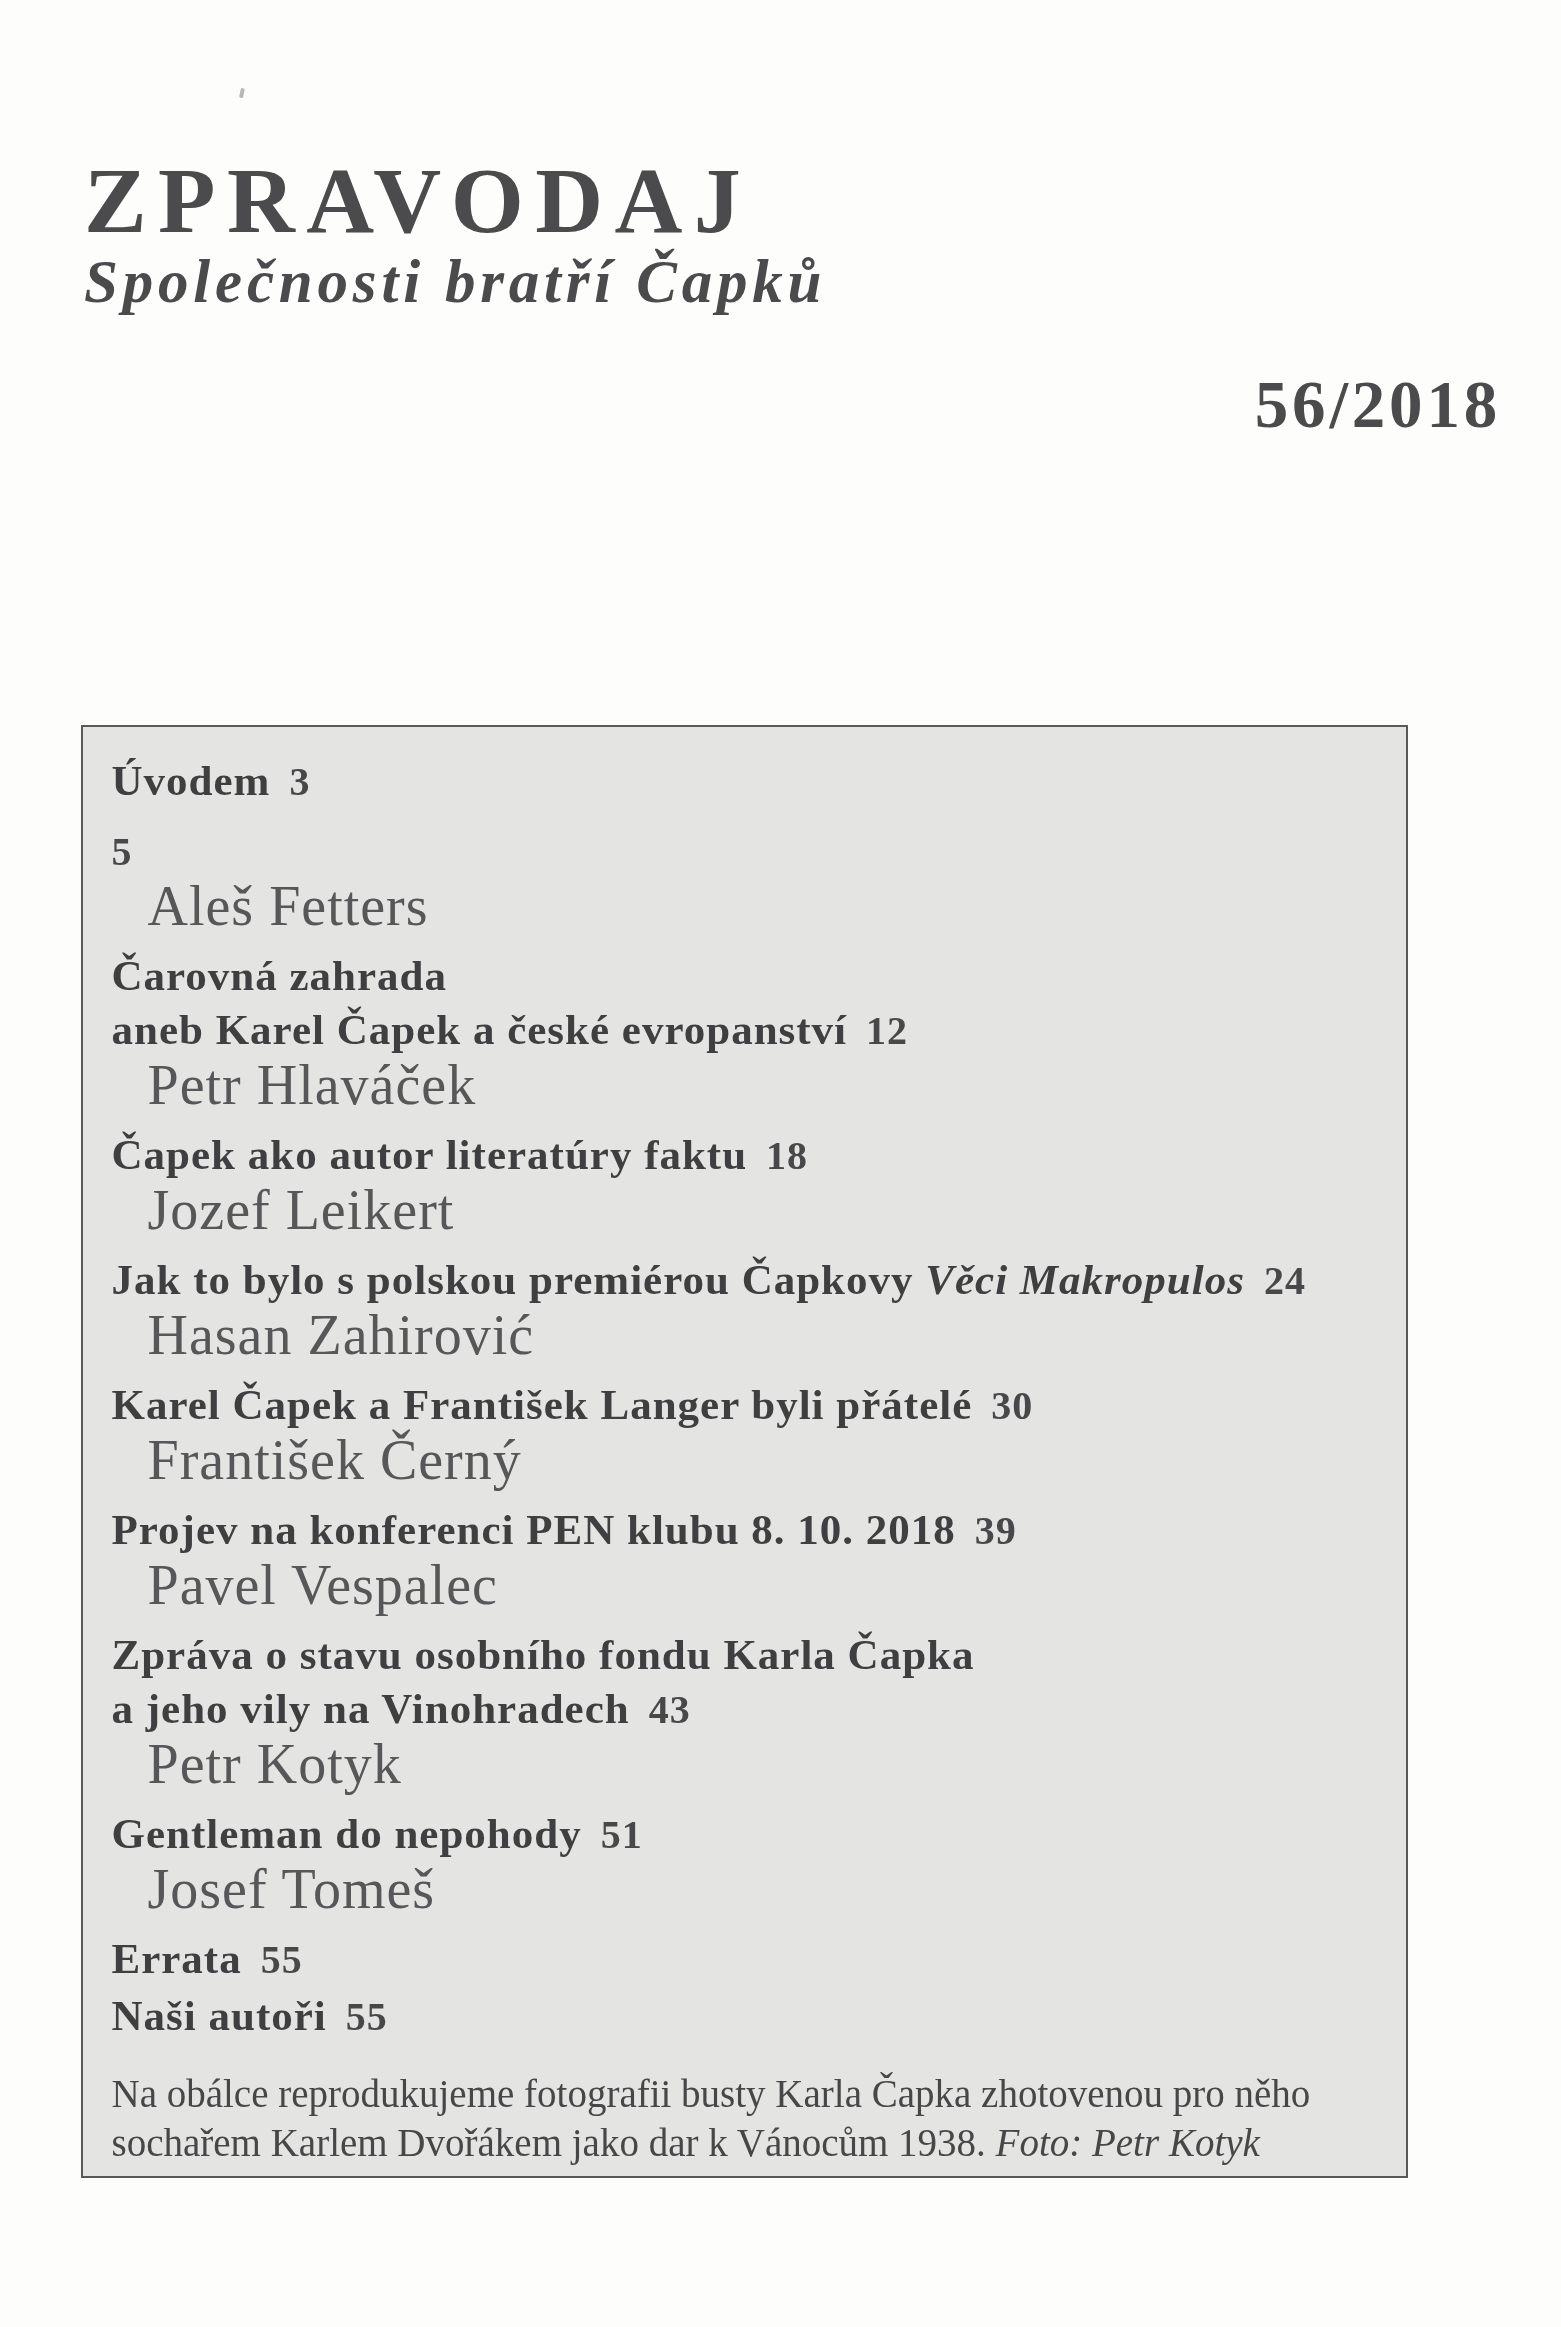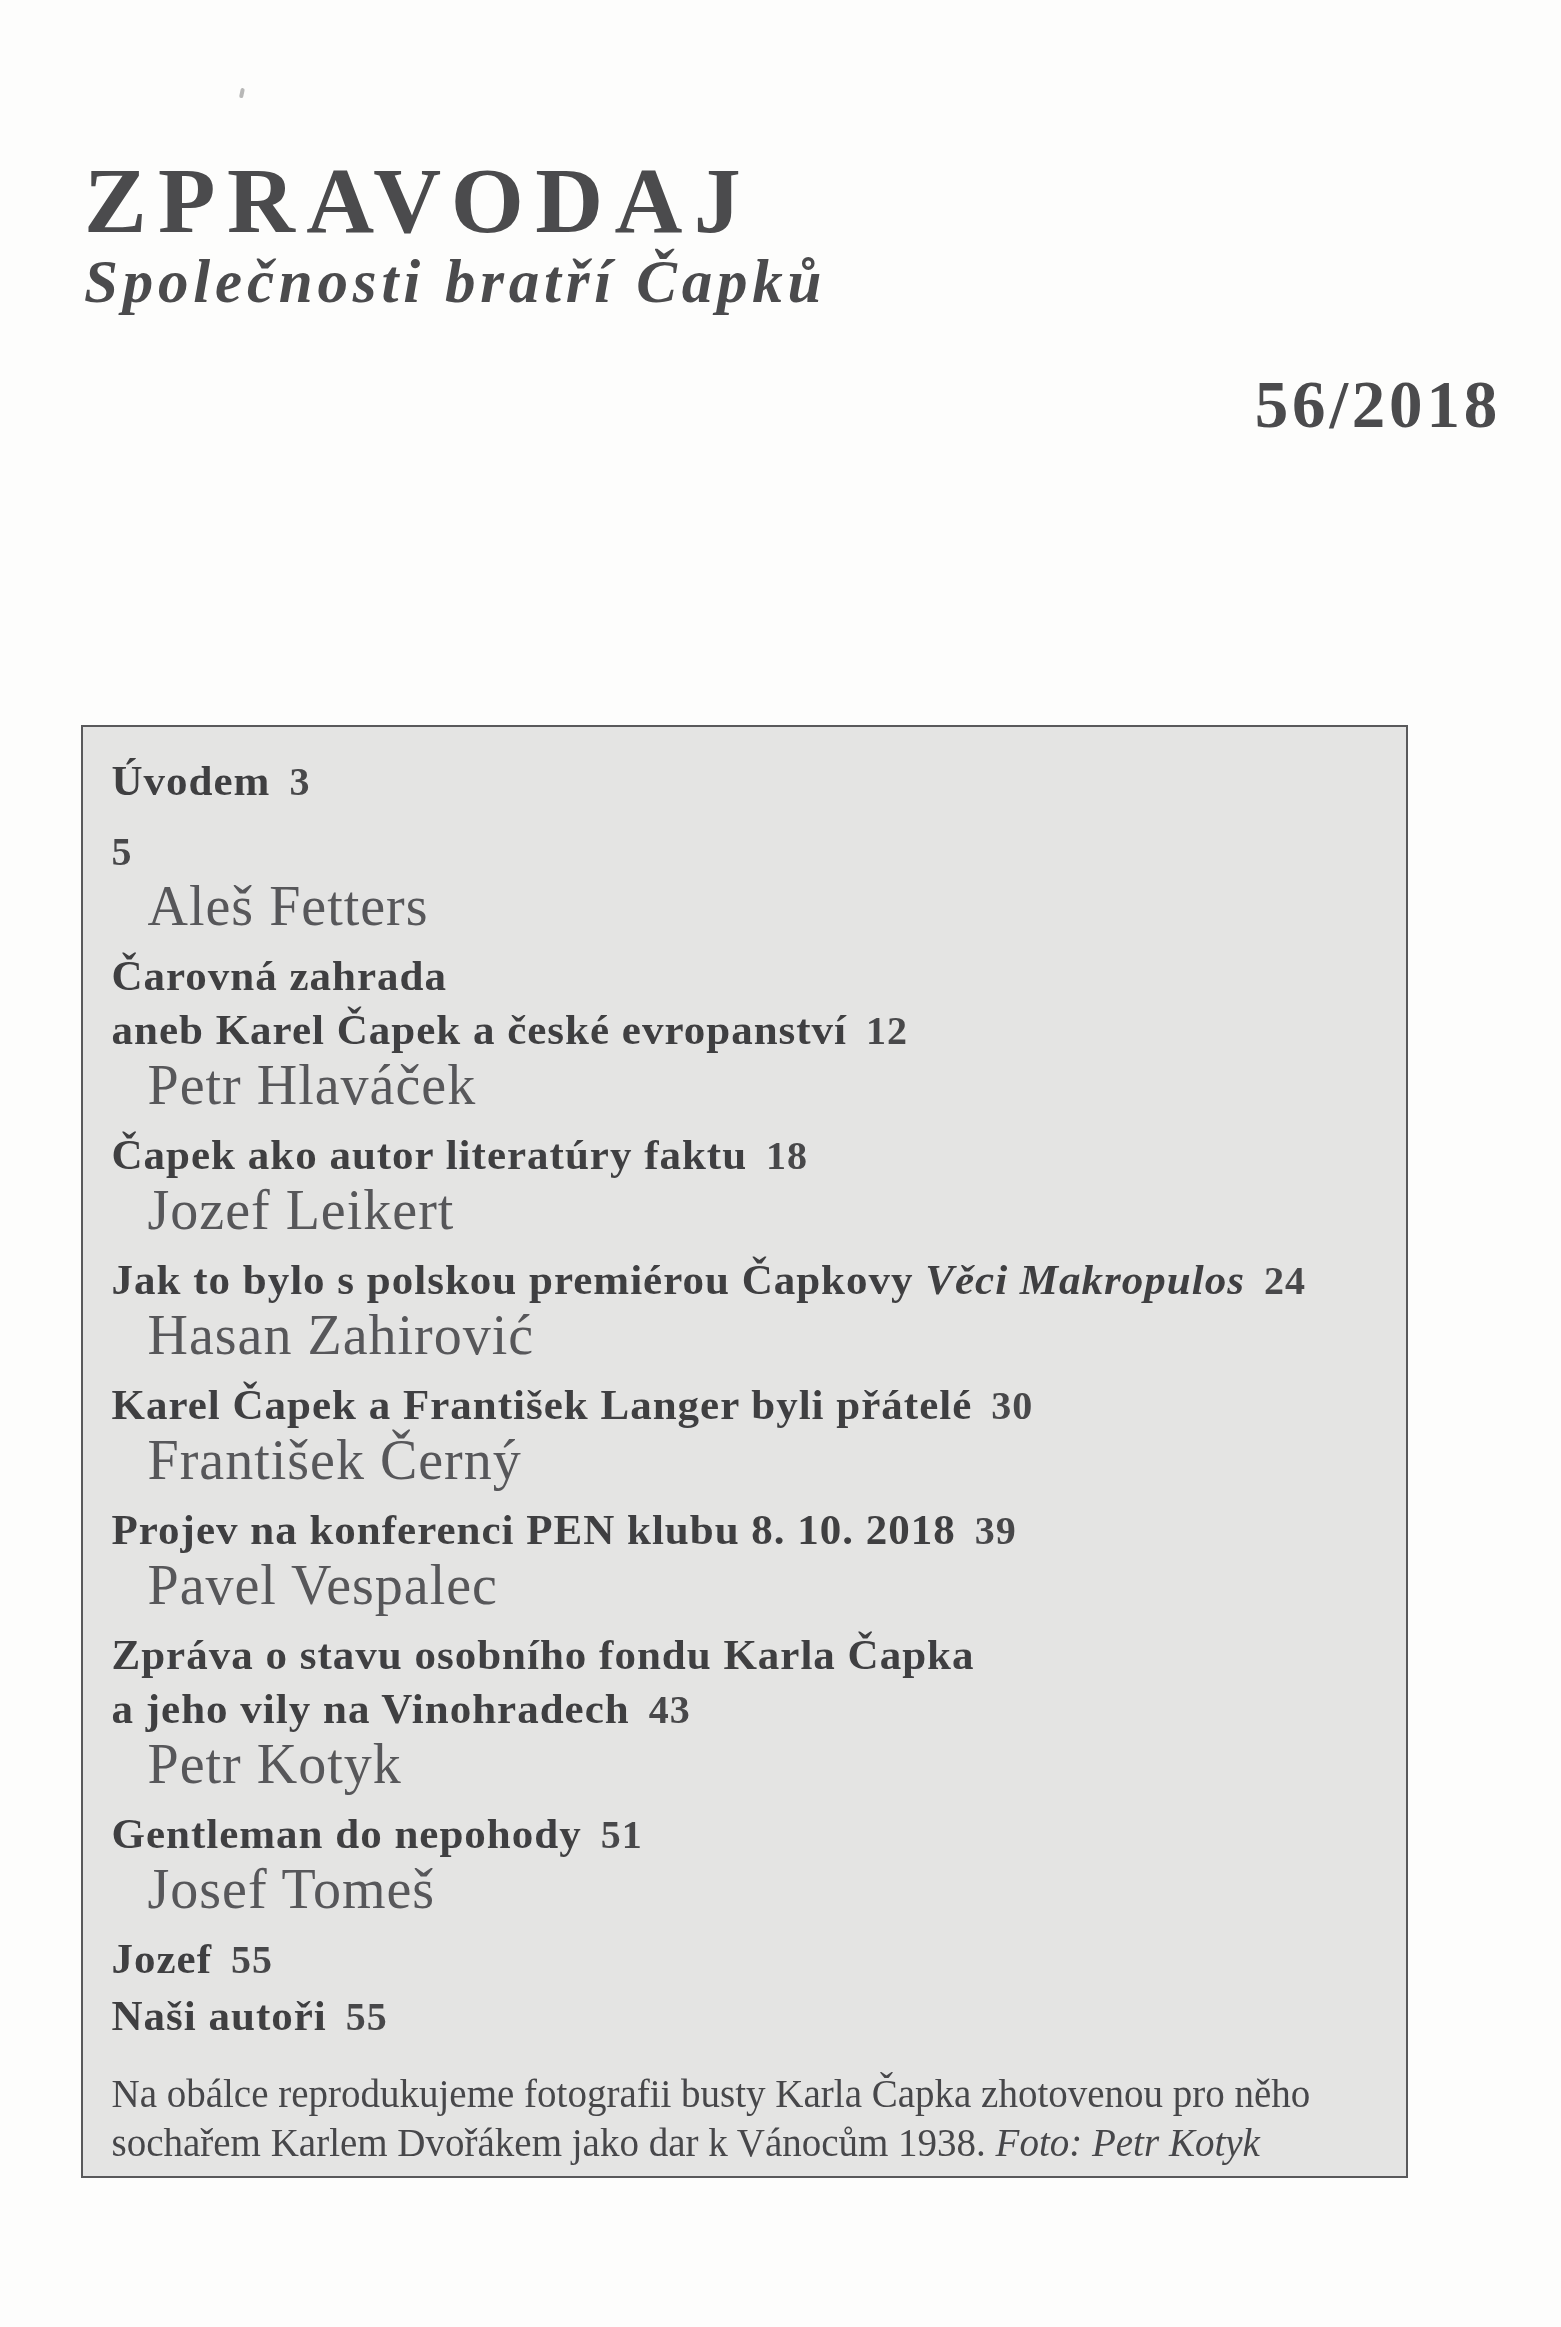--- a/index.html
+++ b/index.html
@@ -191,21 +191,21 @@
     <div class="entry">
       <div class="t-line">
         <span class="t-text">Gentleman do nepohody</span>
         <span class="pg">51</span>
       </div>
       <div class="author">Josef Tomeš</div>
     </div>
 
     <div class="entry tight">
       <div class="t-line">
-        <span class="t-text">Jozef</span>
+        <span class="t-text">Errata</span>
         <span class="pg">55</span>
       </div>
     </div>
 
     <div class="entry tight">
       <div class="t-line">
         <span class="t-text">Naši autoři</span>
         <span class="pg">55</span>
       </div>
     </div>

